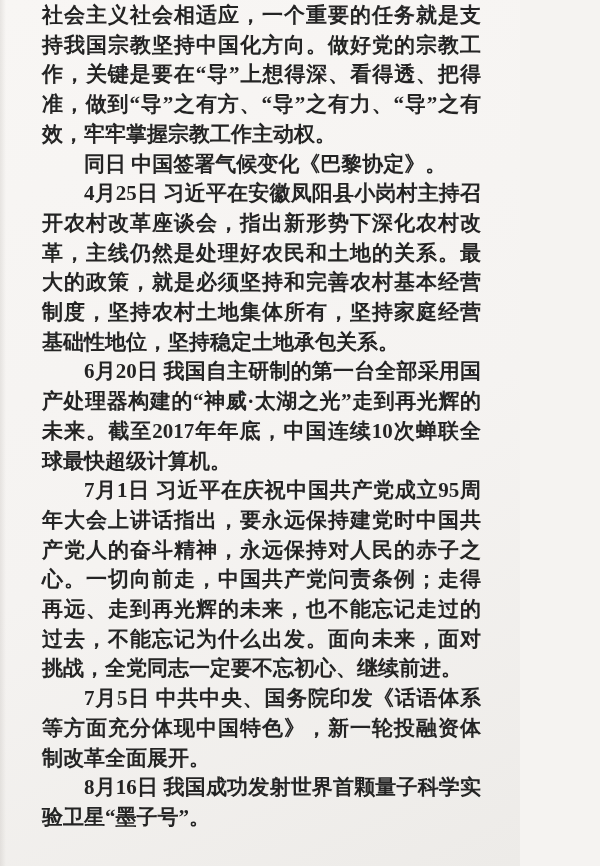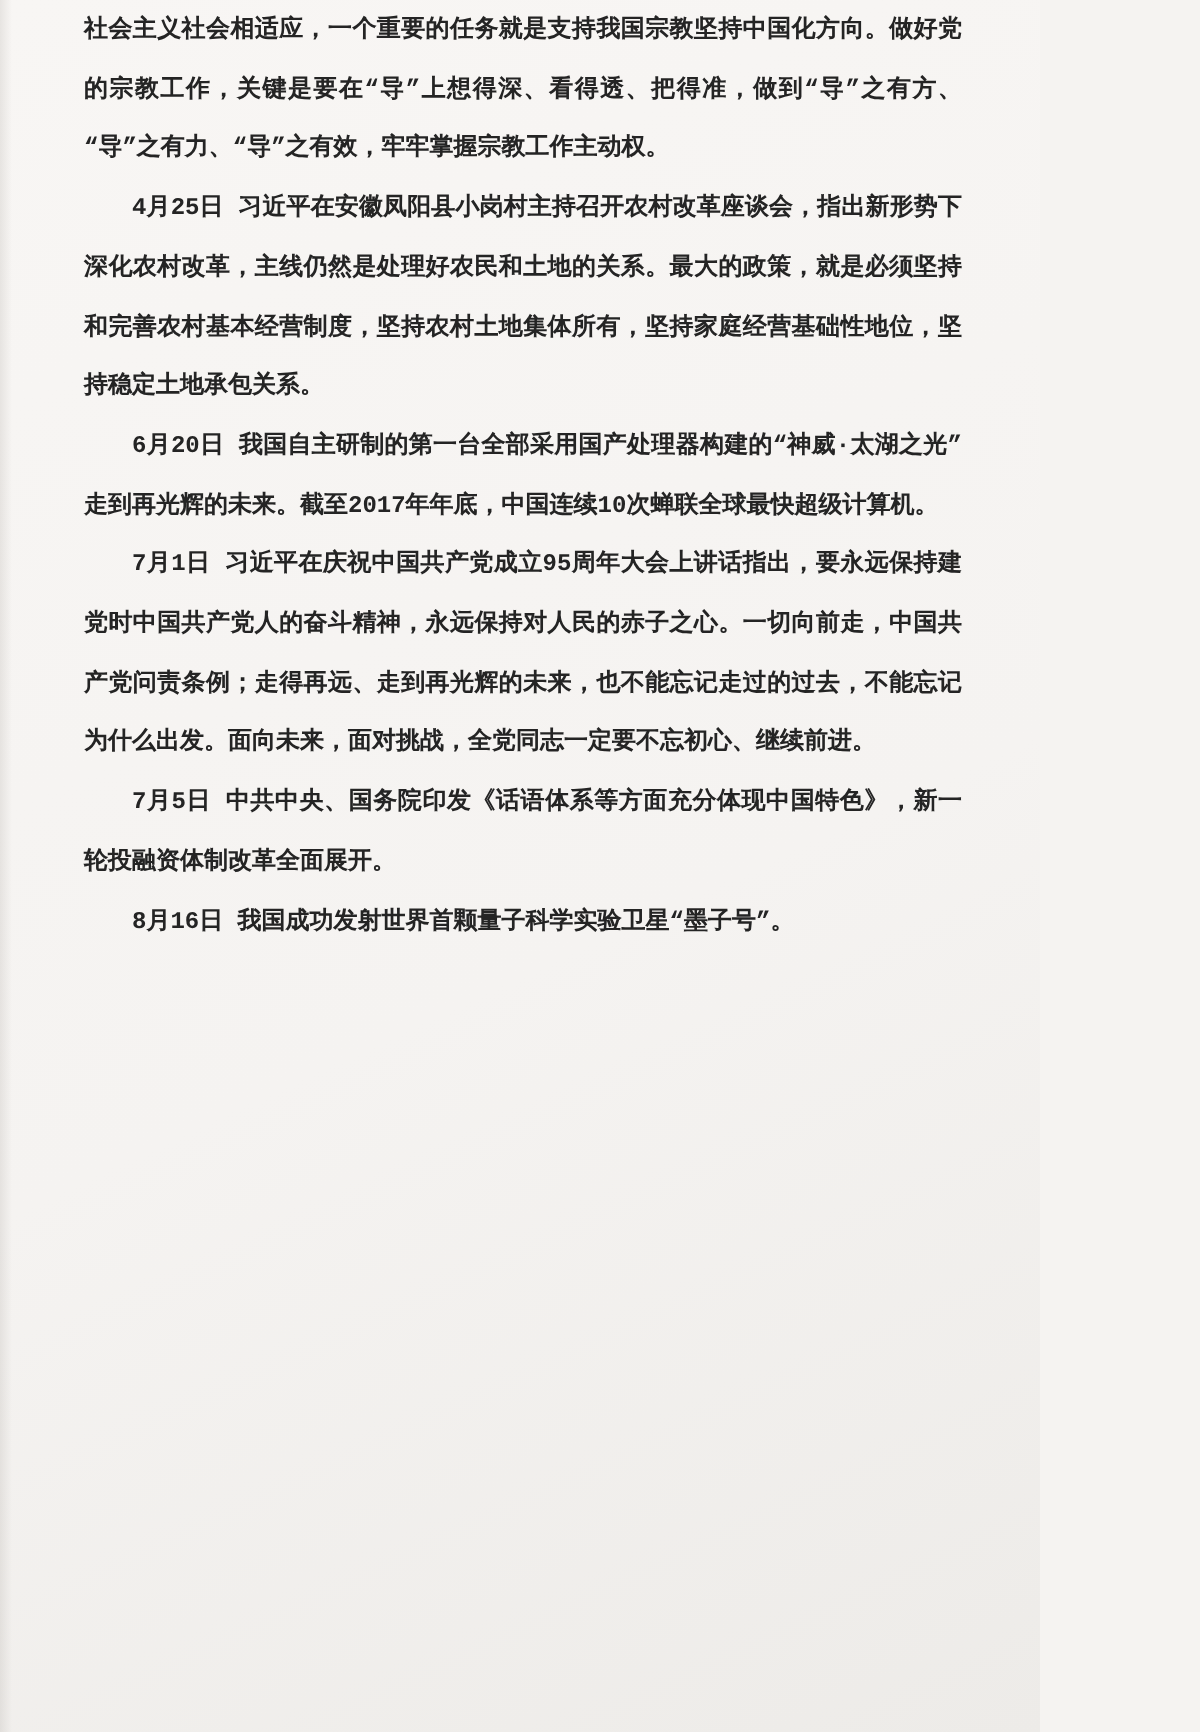--- a/index.html
+++ b/index.html
@@ -17,23 +17,23 @@
     overflow: hidden;
     background: var(--page-bg);
   }
   .page {
     position: relative;
     box-sizing: border-box;
     width: 520px;
     height: 866px;
     background:
       linear-gradient(155deg, #f8f6f4 0%, var(--page-bg) 55%, var(--page-bg-dark) 100%);
-    font-family: Liberation Mono, monospace;
+    font-family: Liberation Serif, serif;
     color: var(--ink);
-    font-size: 12px;
+    font-size: 21px;
     line-height: 29.7px;
     font-weight: 600;
   }
   .page-edge {
     position: absolute;
     left: 0;
     top: 0;
     bottom: 0;
     width: 6px;
     background: linear-gradient(90deg, rgba(180,175,170,0.25) 0%, rgba(180,175,170,0.0) 100%);
@@ -54,19 +54,20 @@
     text-indent: 2em;
   }
 </style>
 </head>
 <body>
 
 <main class="page">
   <div class="page-edge"></div>
   <div class="text-block" id="text-block">
       <p>社会主义社会相适应，一个重要的任务就是支持我国宗教坚持中国化方向。做好党的宗教工作，关键是要在“导”上想得深、看得透、把得准，做到“导”之有方、“导”之有力、“导”之有效，牢牢掌握宗教工作主动权。</p>
+      <p class="indent">同日 中国签署气候变化《巴黎协定》。</p>
       <p class="indent">4月25日 习近平在安徽凤阳县小岗村主持召开农村改革座谈会，指出新形势下深化农村改革，主线仍然是处理好农民和土地的关系。最大的政策，就是必须坚持和完善农村基本经营制度，坚持农村土地集体所有，坚持家庭经营基础性地位，坚持稳定土地承包关系。</p>
       <p class="indent">6月20日 我国自主研制的第一台全部采用国产处理器构建的“神威·太湖之光”走到再光辉的未来。截至2017年年底，中国连续10次蝉联全球最快超级计算机。</p>
       <p class="indent">7月1日 习近平在庆祝中国共产党成立95周年大会上讲话指出，要永远保持建党时中国共产党人的奋斗精神，永远保持对人民的赤子之心。一切向前走，中国共产党问责条例；走得再远、走到再光辉的未来，也不能忘记走过的过去，不能忘记为什么出发。面向未来，面对挑战，全党同志一定要不忘初心、继续前进。</p>
       <p class="indent">7月5日 中共中央、国务院印发《话语体系等方面充分体现中国特色》，新一轮投融资体制改革全面展开。</p>
       <p class="indent">8月16日 我国成功发射世界首颗量子科学实验卫星“墨子号”。</p>
     </div>
 </main>
 
 </body></html>

